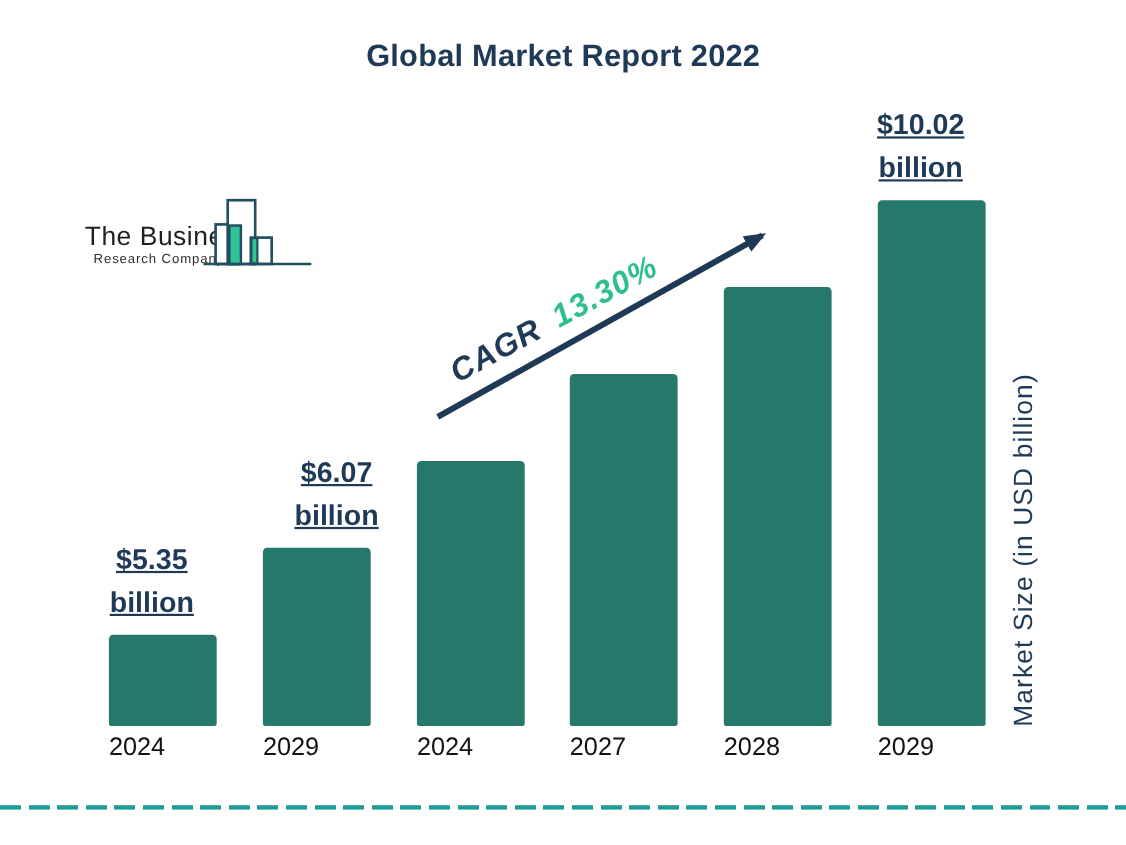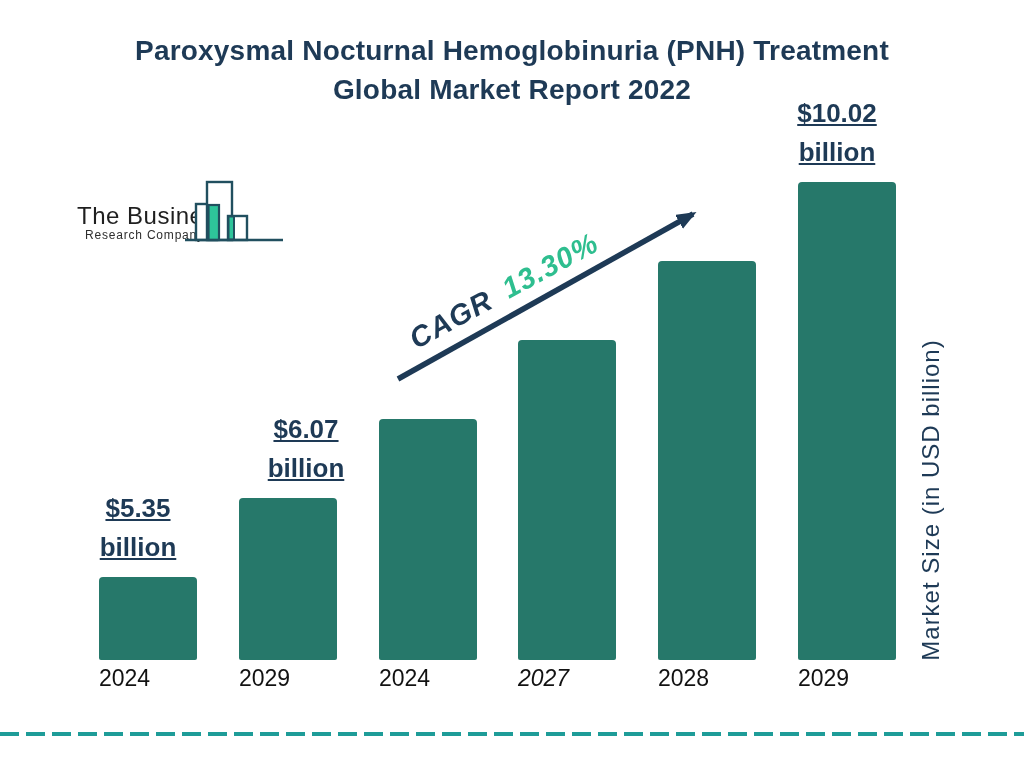--- a/index.html
+++ b/index.html
@@ -57,21 +57,20 @@
     position:absolute;left:0;right:0;top:732px;height:4px;
     background:repeating-linear-gradient(90deg,#1e9c98 0 19px,transparent 19px 26px);
   }
 </style>
 </head>
 <body>
 
 <div class="stage">
 
   <h1 class="title">
-    <span>Paroxysmal Nocturnal Hemoglobinuria (PNH) Treatment</span>
     <span>Global Market Report 2022</span>
   </h1>
 
   <div class="logo">
     <div class="logo-line1">The Business</div>
     <div class="logo-line2">Research Company</div>
     <svg class="logo-glyph" width="104" height="76" viewBox="0 0 104 76" fill="none">
       <rect x="13" y="34" width="21" height="36" fill="#ffffff" stroke="#214f5f" stroke-width="2.4"></rect>
       <rect x="24" y="12" width="25" height="58" fill="#ffffff" stroke="#214f5f" stroke-width="2.4"></rect>
       <rect x="25.5" y="35" width="10.5" height="35" fill="#2ec49a" stroke="#214f5f" stroke-width="2.2"></rect>
@@ -90,21 +89,21 @@
       </div>
       <div class="bar" style="left: 239px; top: 498px; height: 162px; background: rgb(38, 120, 106);"></div>
       <div class="year" style="left: 239px;">2029</div>
       <div class="vlabel" style="left: 278px; top: 410px; margin-left: 28px;">
         <span>$6.07</span>
         <span>billion</span>
       </div>
       <div class="bar" style="left: 379px; top: 419px; height: 241px; background: rgb(38, 120, 106);"></div>
       <div class="year" style="left: 379px;">2024</div>
       <div class="bar" style="left: 518px; top: 340px; height: 320px; background: rgb(38, 120, 106);"></div>
-      <div class="year" style="left: 518px; font-style: italic;">2027</div>
+      <div class="year" style="left: 518px;">2027</div>
       <div class="bar" style="left: 658px; top: 261px; height: 399px; background: rgb(38, 120, 106);"></div>
       <div class="year" style="left: 658px;">2028</div>
       <div class="bar" style="left: 798px; top: 182px; height: 478px; background: rgb(38, 120, 106);"></div>
       <div class="year" style="left: 798px;">2029</div>
       <div class="vlabel" style="left: 837px; top: 94px;">
         <span>$10.02</span>
         <span>billion</span>
       </div>
     </div>
 

